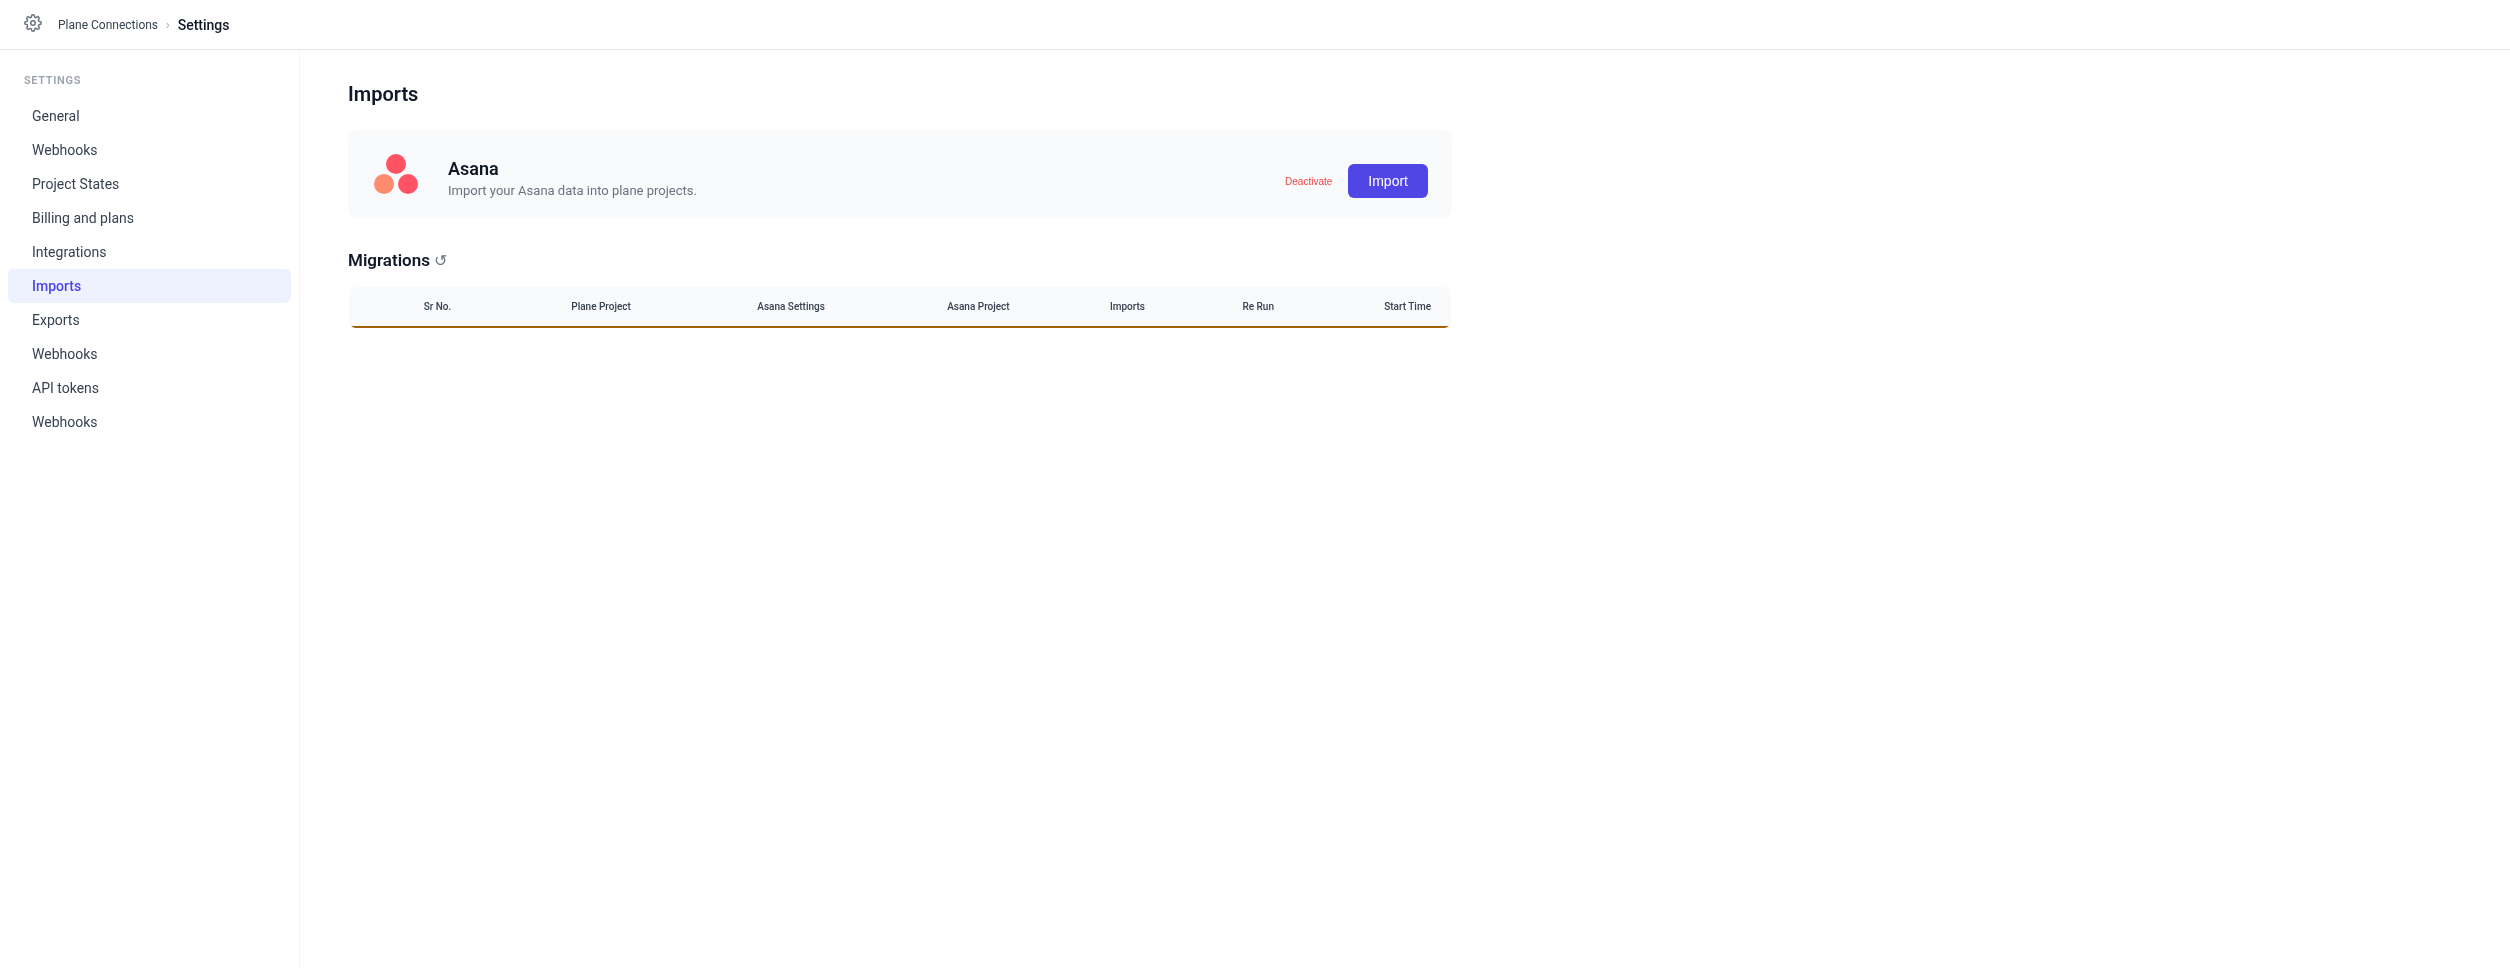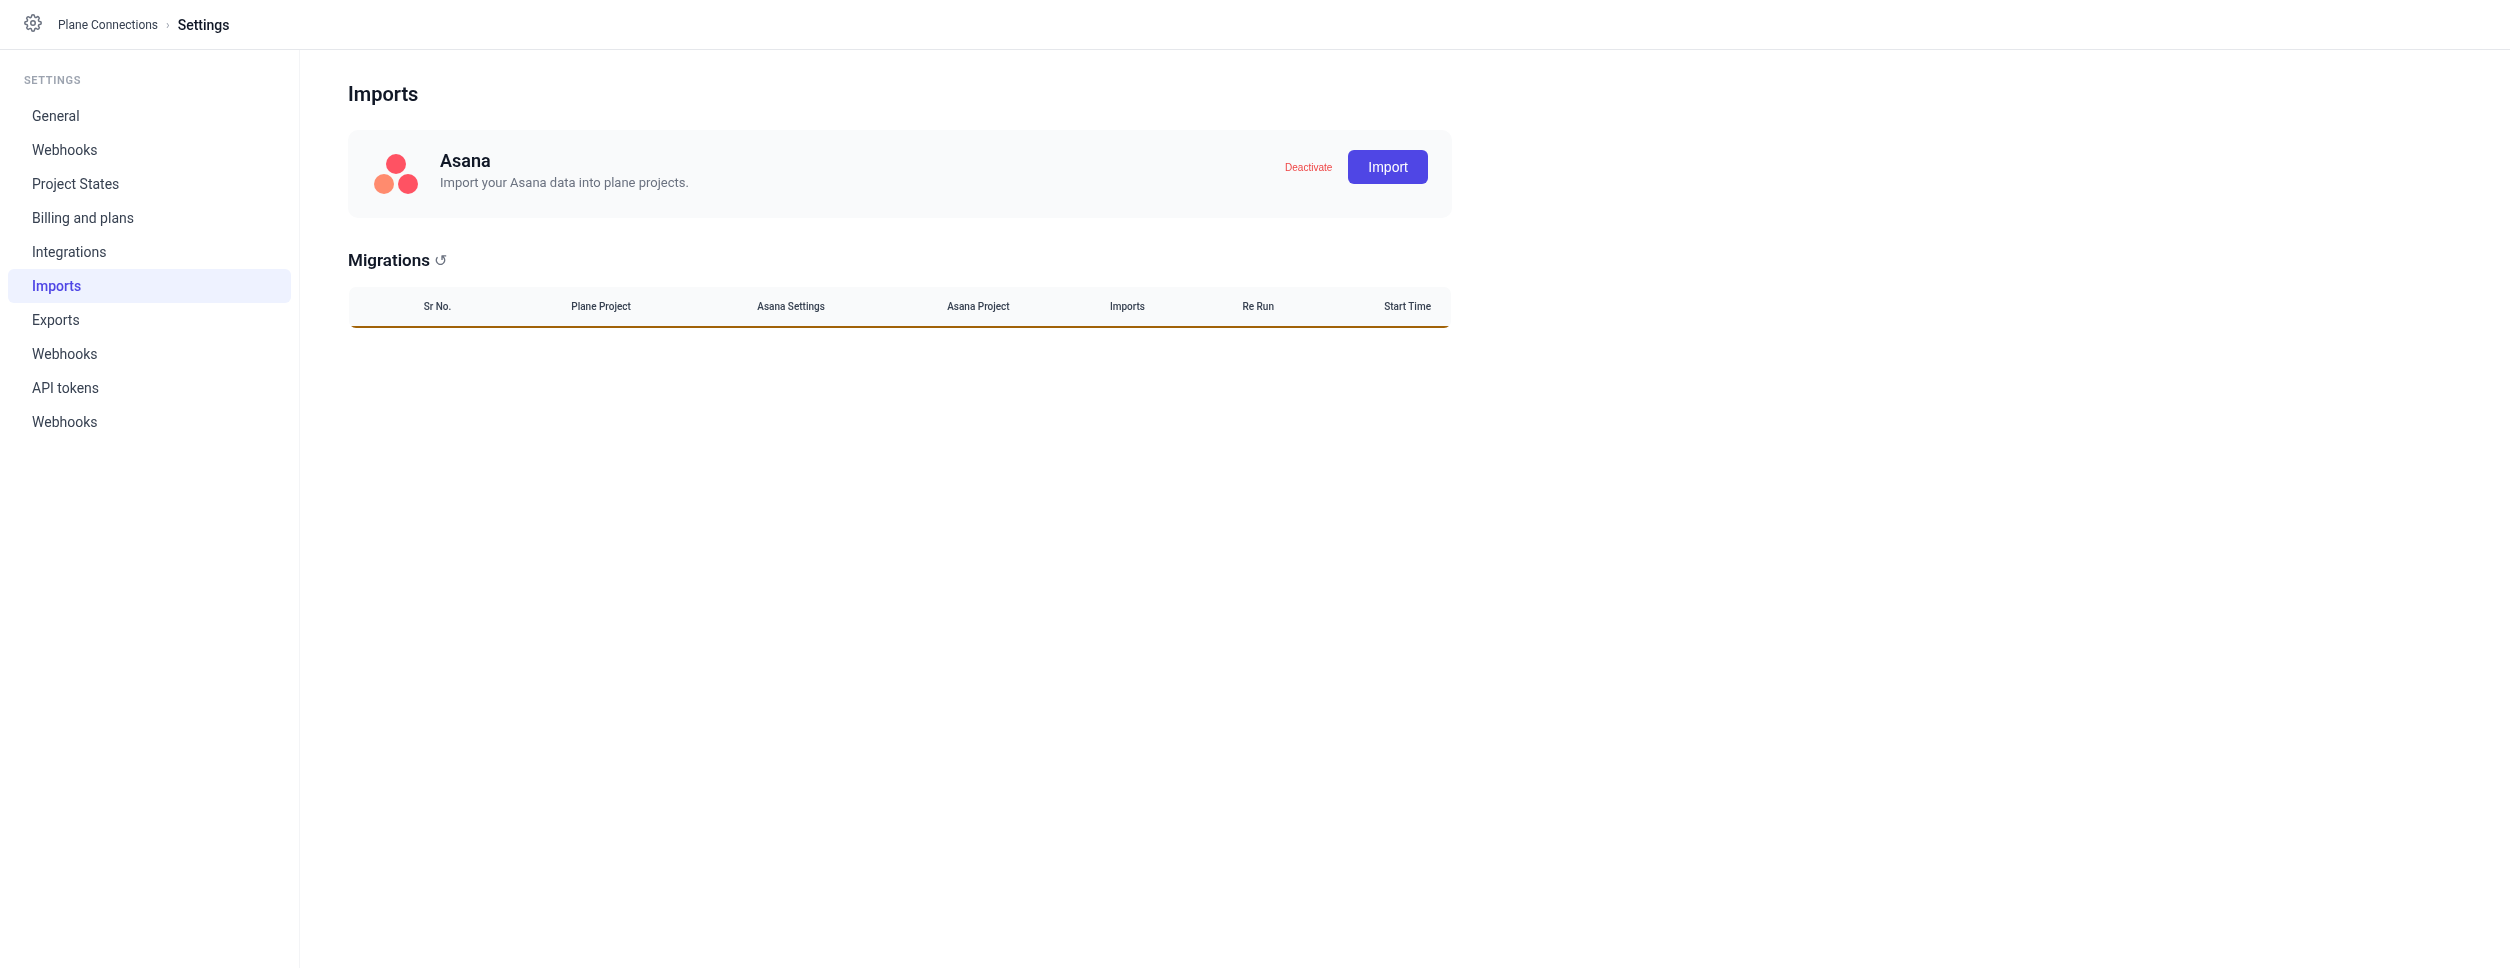--- a/index.html
+++ b/index.html
@@ -77,26 +77,26 @@
     .page-title {
       font-size: 20px;
       font-weight: 600;
       color: #111827;
       margin-bottom: 24px;
     }
 
     
     .integration-card {
       display: flex;
-      align-items: flex-start;
+      align-items: flex-end;
       background: #f9fafb;
       border-radius: 10px;
       padding: 20px 24px;
       margin-bottom: 32px;
-      gap: 20px;
+      gap: 28px;
     }
     .asana-logo {
       width: 48px;
       height: 48px;
       flex-shrink: 0;
       position: relative;
     }
     .asana-logo svg {
       width: 48px;
       height: 48px;

